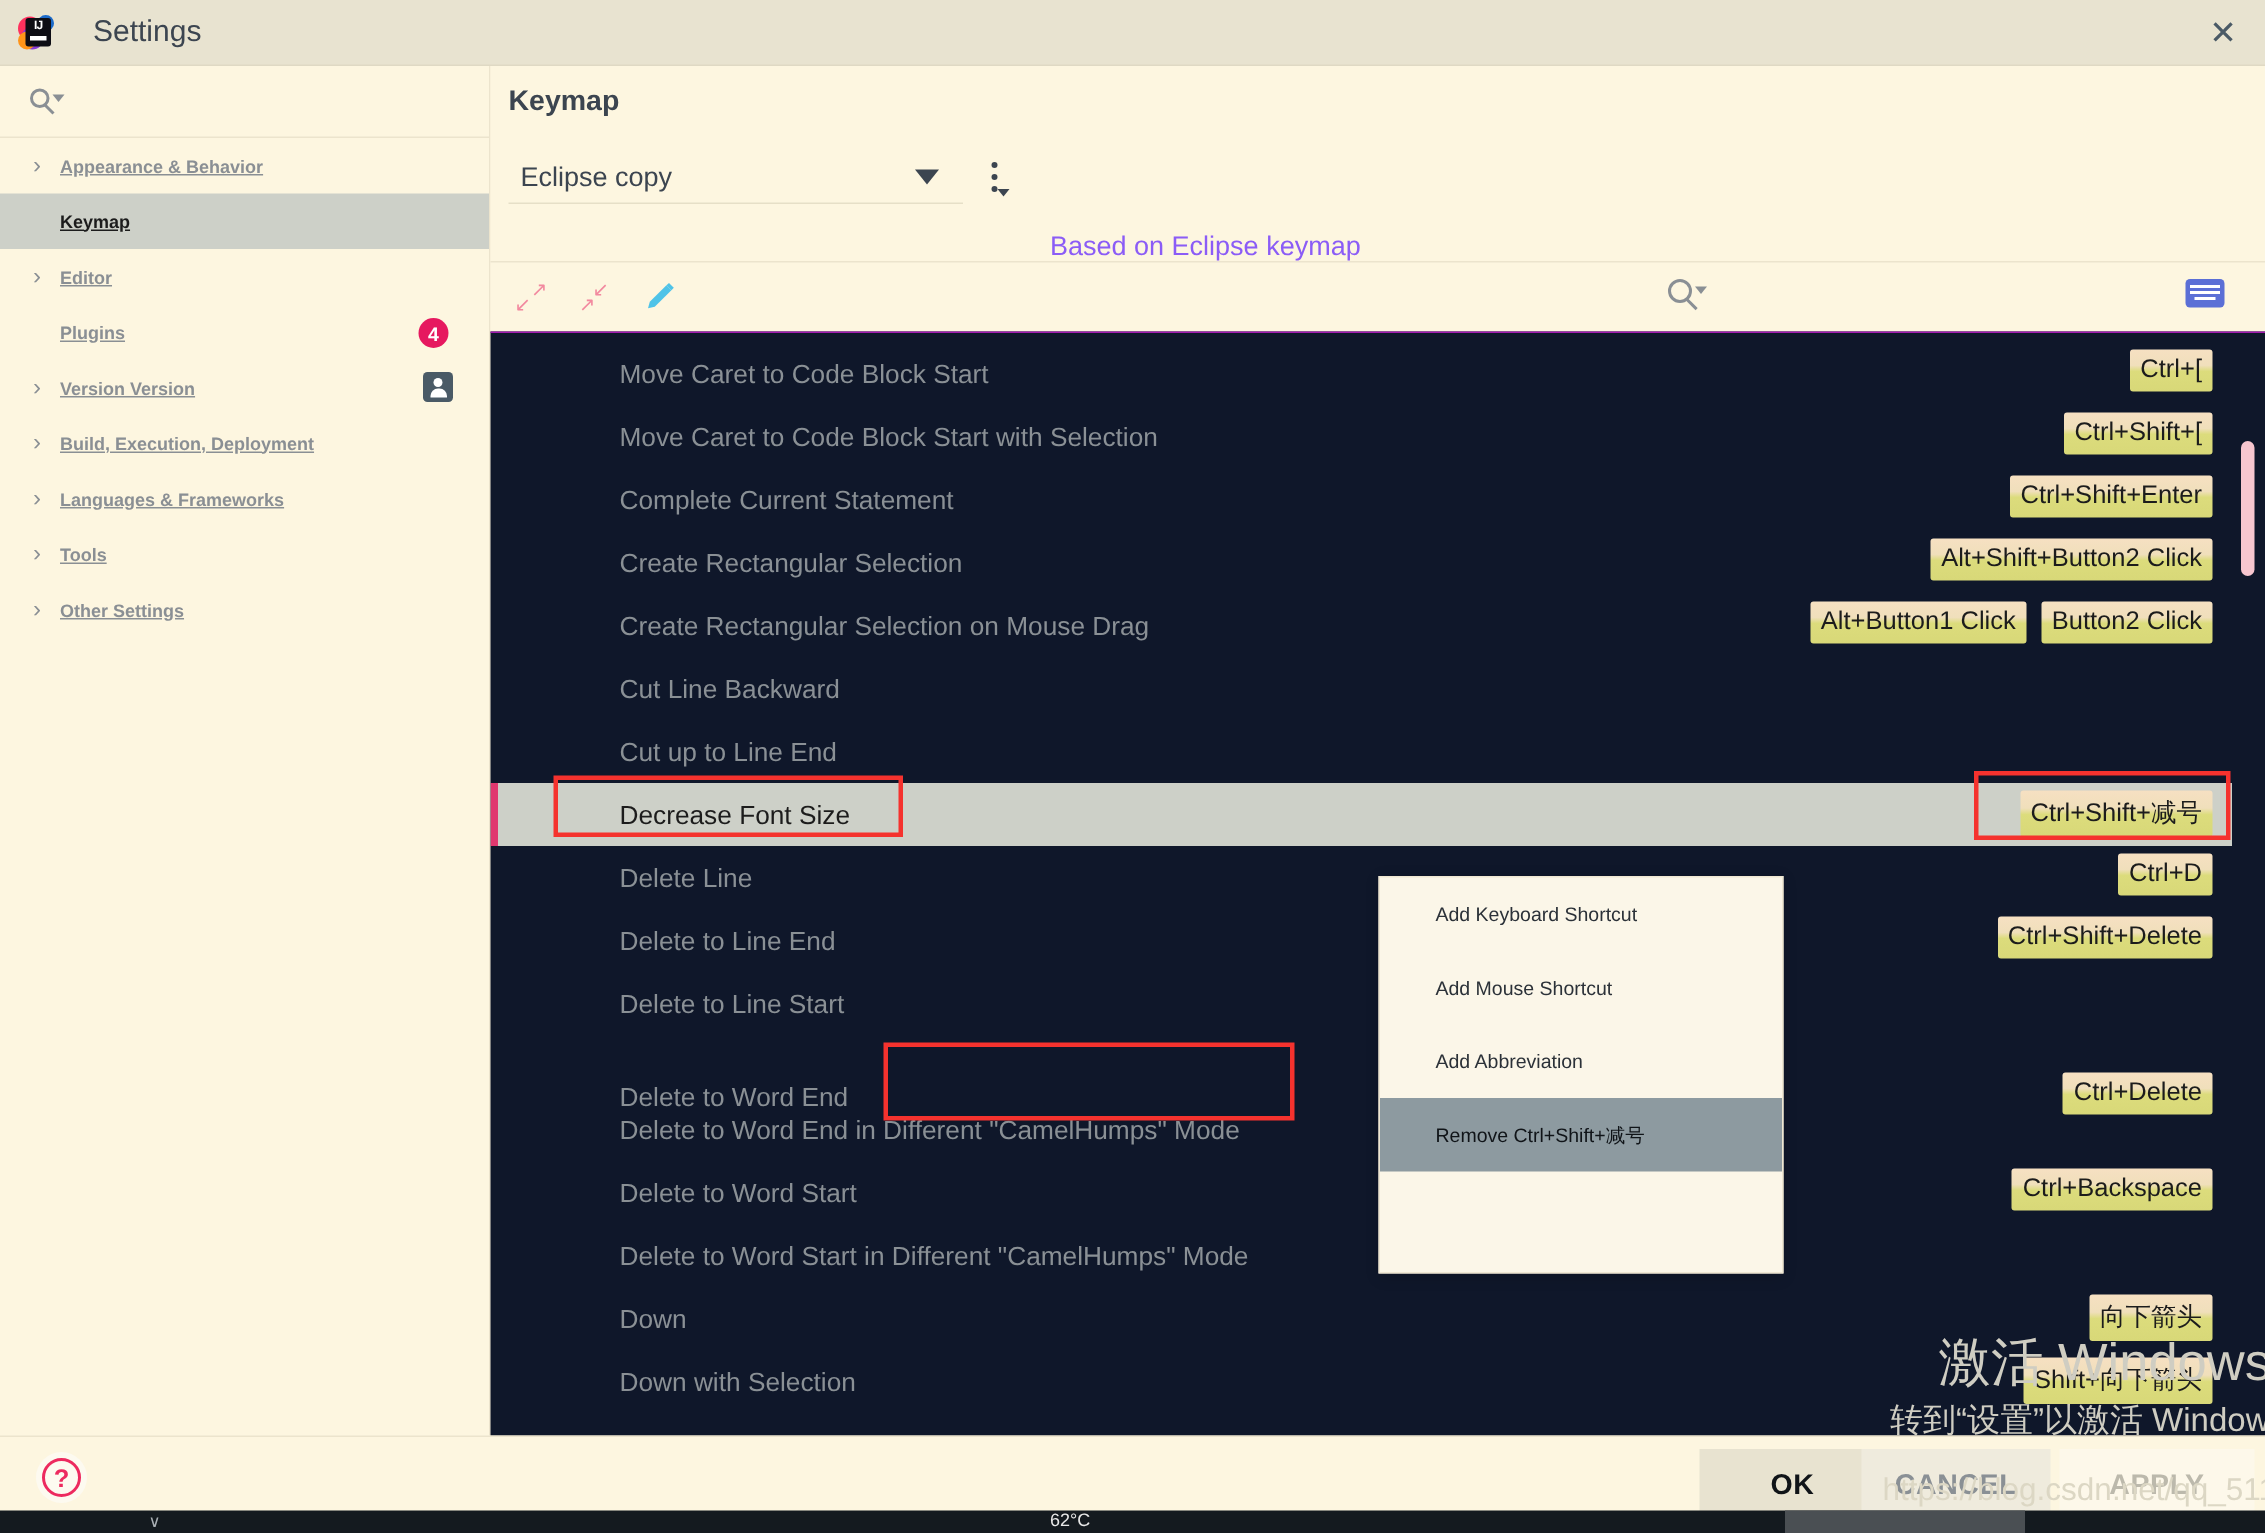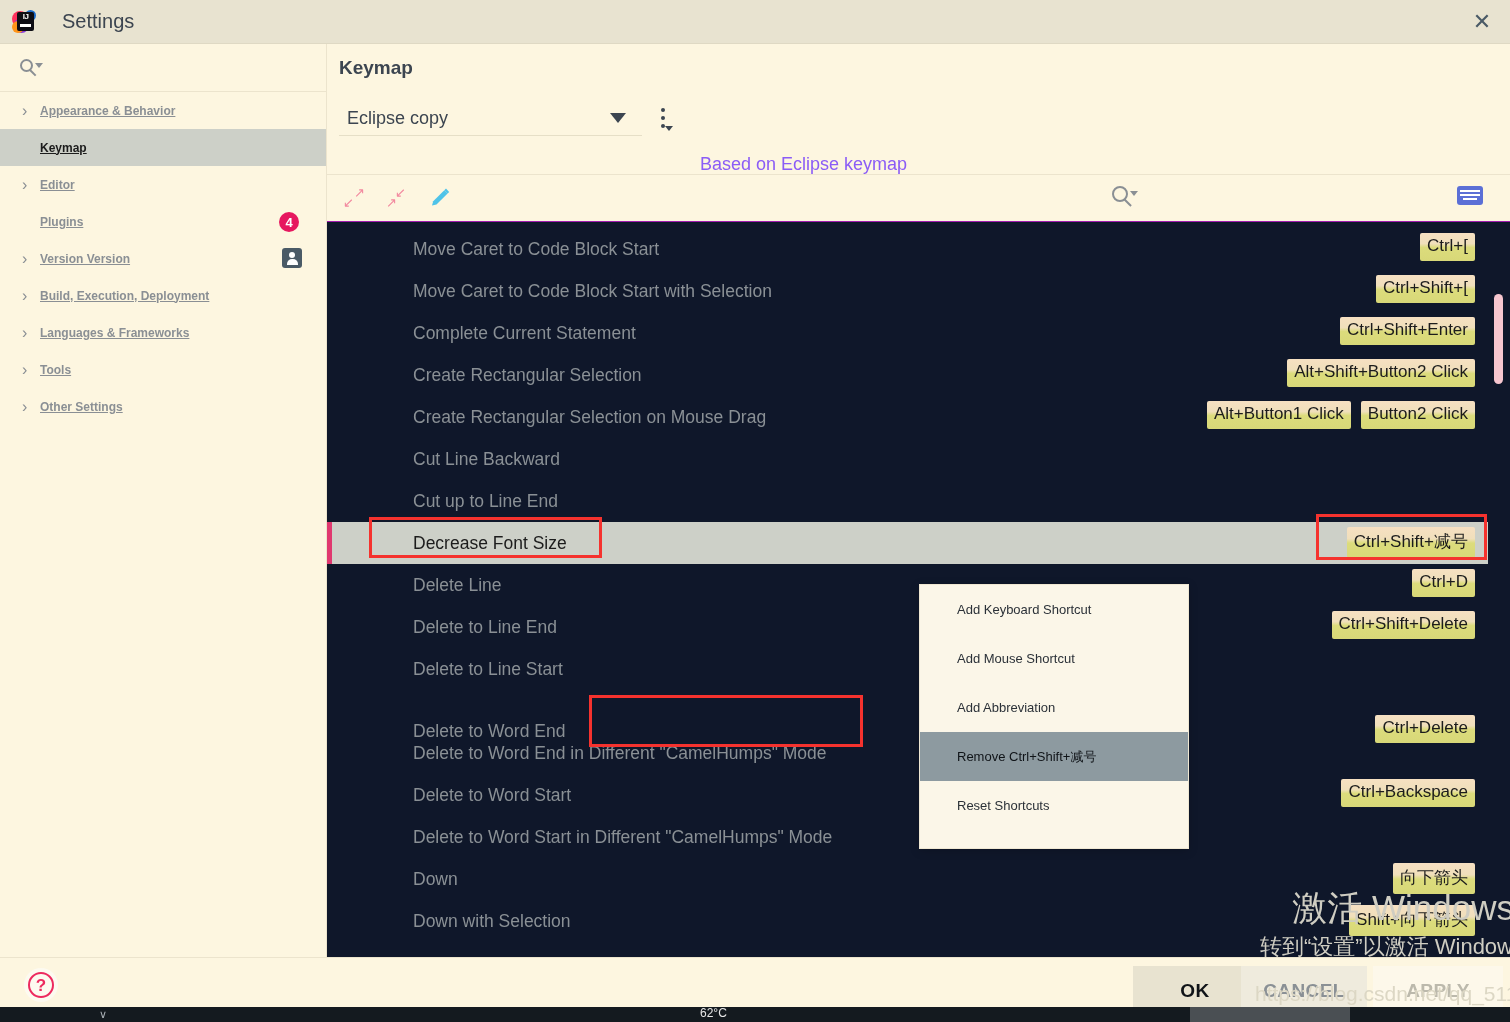--- a/index.html
+++ b/index.html
@@ -534,21 +534,20 @@
         </div>
       <div id="scrollbar"></div>
     </div>
 
     <div id="context-menu">
       <div id="menu-items">
           <div class="menu-item">Add Keyboard Shortcut</div>
           <div class="menu-item">Add Mouse Shortcut</div>
           <div class="menu-item">Add Abbreviation</div>
           <div class="menu-item highlighted">Remove Ctrl+Shift+减号</div>
-          <div class="menu-item">Reset Shortcuts</div>
         </div>
     </div>
   </div>
 
   <div class="annot" id="annot-row"></div>
   <div class="annot" id="annot-short"></div>
   <div class="annot" id="annot-menu"></div>
 
   <div id="wm-activate">激活 Windows</div>
   <div id="wm-activate2">转到“设置”以激活 Windows。</div>

